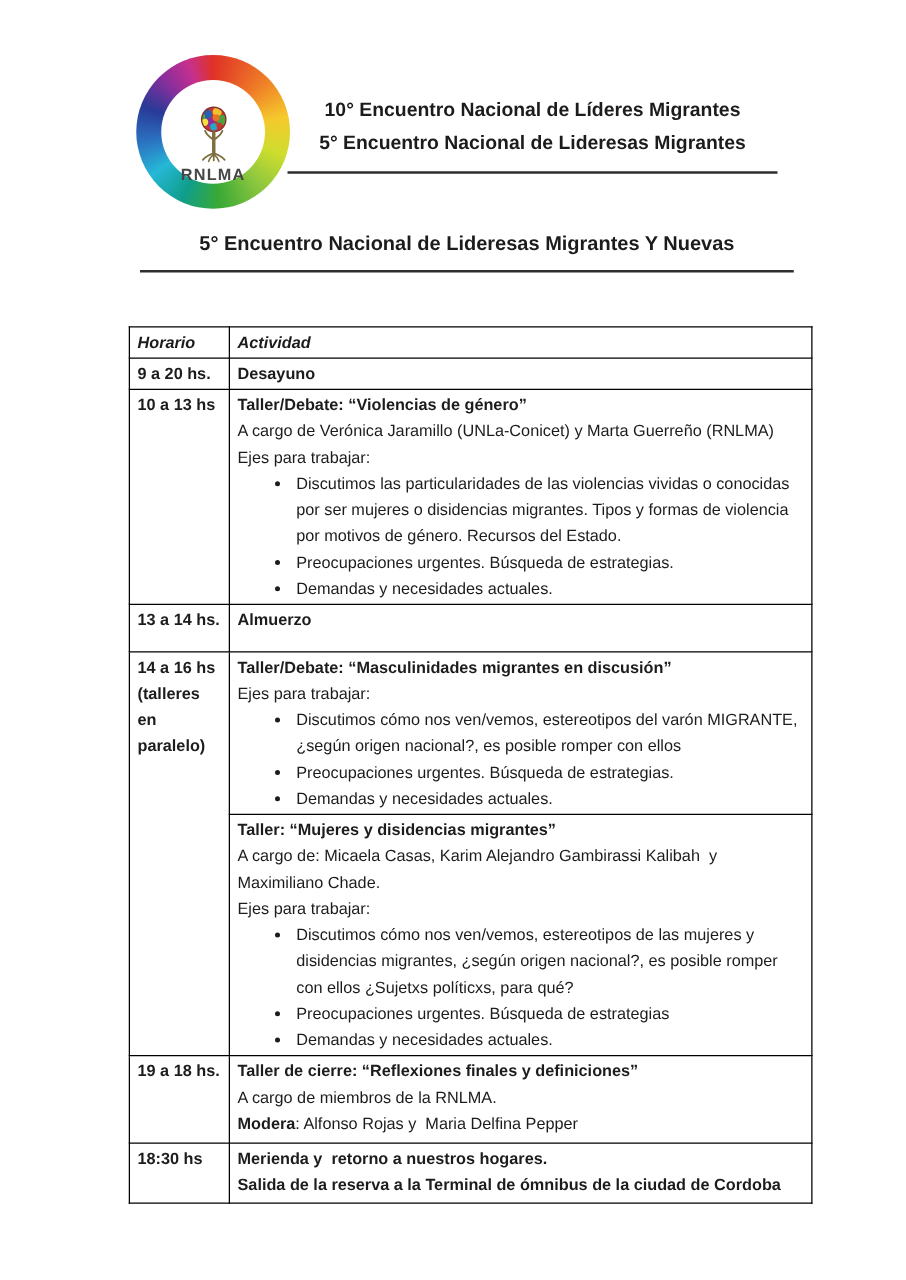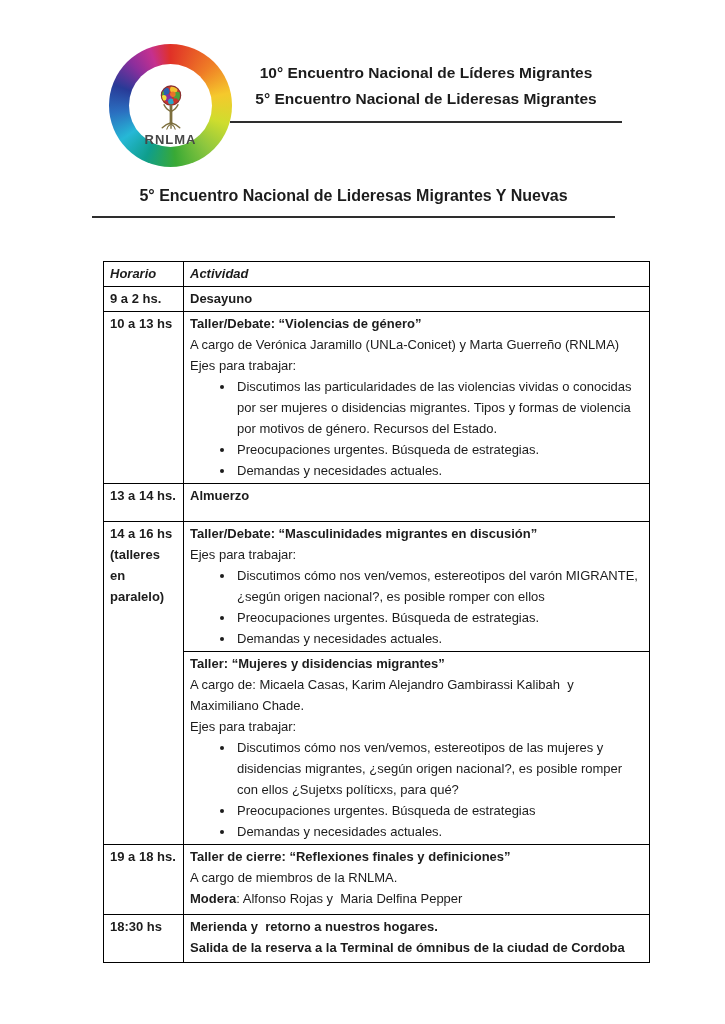--- a/index.html
+++ b/index.html
@@ -28,30 +28,30 @@
     display: flex; flex-direction: column; align-items: center; justify-content: flex-end;
   }
   .logo-label {
     font-size: 13px; font-weight: bold; color: #474747; letter-spacing: 1px;
     line-height: 14px; margin-top: 1px;
   }
   .tree-svg { width: 46px; height: 48px; display: block; }
 
   
   .header-titles {
-    position: absolute; left: 230px; top: 60px; width: 392px;
+    position: absolute; left: 230px; top: 76px; width: 392px;
     text-align: center;
     border-bottom: 2px solid #2e2e2e;
     padding-bottom: 9px;
   }
   .ht-line { font-size: 15.5px; font-weight: bold; line-height: 26px; white-space: nowrap; }
 
   
   .main-title {
-    position: absolute; left: 92px; top: 183px; width: 523px;
+    position: absolute; left: 112px; top: 183px; width: 523px;
     text-align: center;
     font-size: 16px; font-weight: bold; line-height: 25px;
     border-bottom: 2px solid #2e2e2e;
     padding-bottom: 8px;
   }
 
   
   table.schedule {
     position: absolute; left: 103px; top: 261px;
     width: 547px;
@@ -141,21 +141,21 @@
         <col class="c1">
         <col class="c2">
       </colgroup>
     <tbody>
       <tr class="r-head">
         <td class="cell-th">Horario</td>
         <td class="cell-th">Actividad</td>
       </tr>
 
       <tr class="r-desayuno">
-        <td class="cell-time">9 a 2 hs.</td>
+        <td class="cell-time">9 a 20 hs.</td>
         <td>
           <div class="act-title">Desayuno</div>
         </td>
       </tr>
 
       <tr class="r-violencias">
         <td class="cell-time">10 a 13 hs</td>
         <td>
           <div class="act-title">Taller/Debate: “Violencias de género”</div>
           <div class="act-line">A cargo de Verónica Jaramillo (UNLa-Conicet) y Marta Guerreño (RNLMA)</div>

